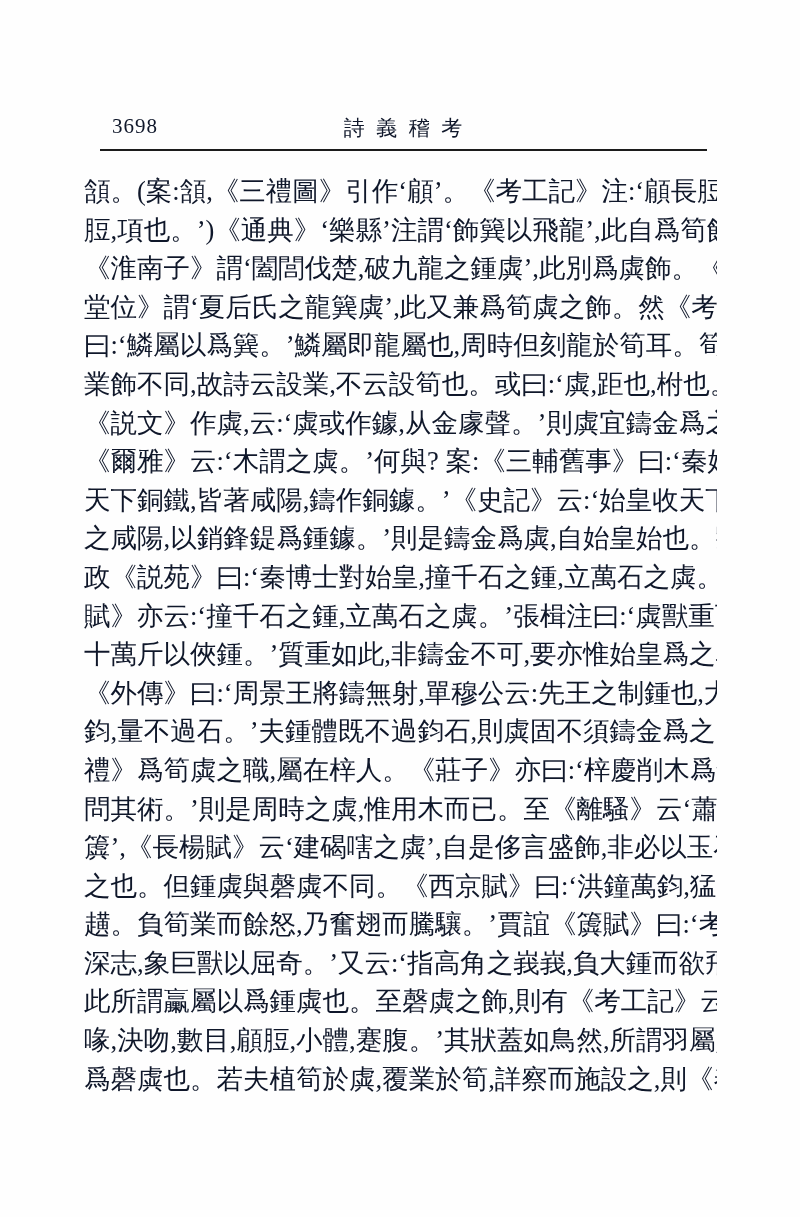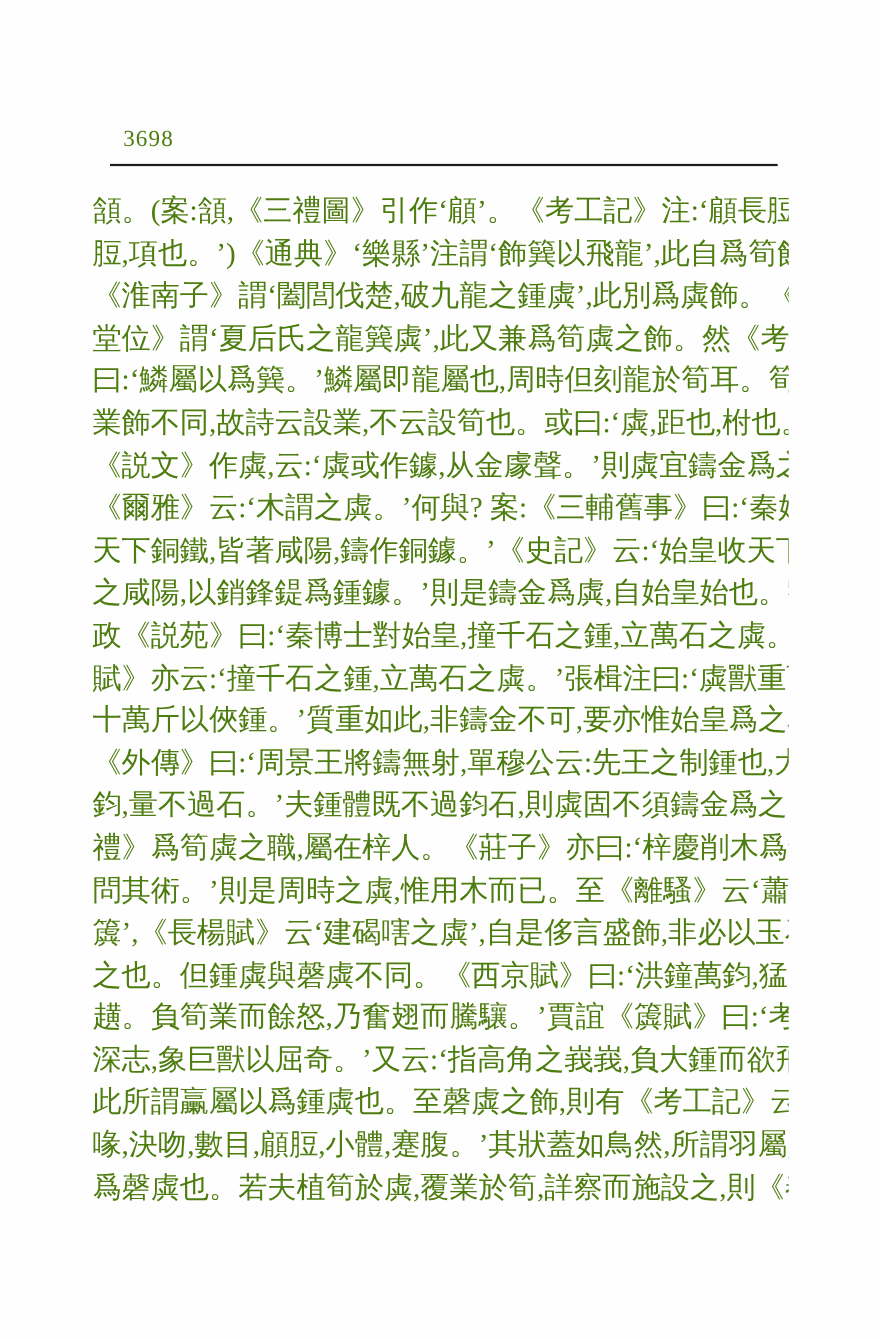--- a/index.html
+++ b/index.html
@@ -6,21 +6,21 @@
     margin: 0;
     padding: 0;
     background: #e8e8e8;
   }
   .page {
     position: relative;
     width: 800px;
     height: 1217px;
     margin: 0 auto;
     background: #fefefe;
-    color: #4d7c0f;
+    color: #0f172a;
     font-family: "Liberation Serif", "DejaVu Serif", serif;
     overflow: hidden;
   }
   .running-head {
     position: absolute;
     top: 114px;
     left: 100px;
     right: 94px;
     height: 32px;
   }
@@ -66,20 +66,21 @@
     overflow: hidden;
   }
 </style>
 </head>
 <body>
 
 <div class="page">
 
   <div class="running-head">
     <span class="page-number">3698</span>
+    <span class="head-title">詩義稽考</span>
   </div>
 
   <div class="head-rule"></div>
 
   <div class="text-body">
       <div class="line">頷。(案:頷,《三禮圖》引作‘顅’。《考工記》注:‘顅長脰貌,</div>
       <div class="line">脰,項也。’)《通典》‘樂縣’注謂‘飾簨以飛龍’,此自爲筍飾。</div>
       <div class="line">《淮南子》謂‘闔閭伐楚,破九龍之鍾虡’,此別爲虡飾。《禮·明</div>
       <div class="line">堂位》謂‘夏后氏之龍簨虡’,此又兼爲筍虡之飾。然《考工記》</div>
       <div class="line">曰:‘鱗屬以爲簨。’鱗屬即龍屬也,周時但刻龍於筍耳。筍飾與</div>

